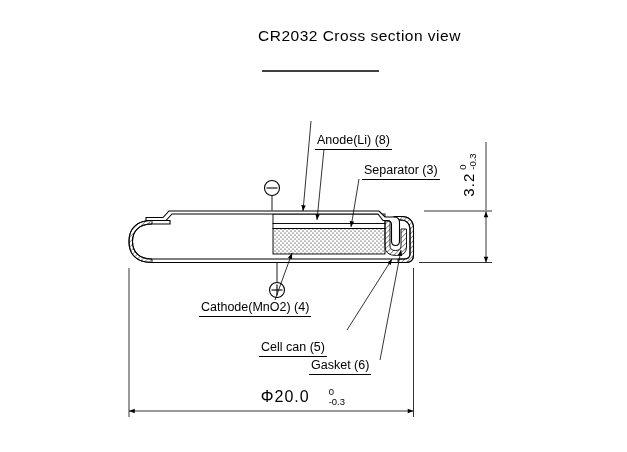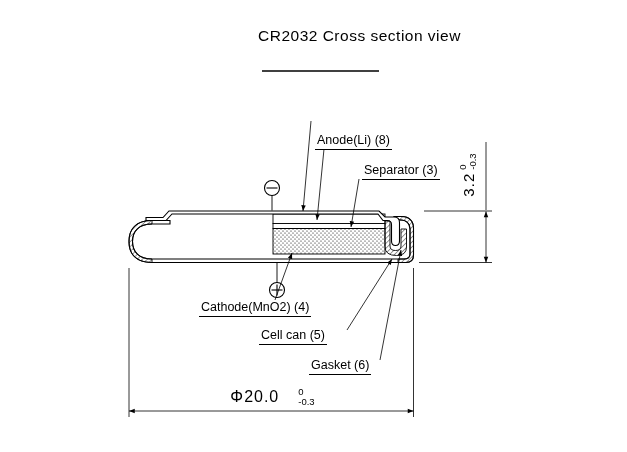--- a/index.html
+++ b/index.html
@@ -6,24 +6,24 @@
   .stage{position:relative;width:627px;height:452px;background:#ffffff;overflow:hidden;
          font-family:Liberation Sans, sans-serif;color:#000;}
   .stage svg{position:absolute;left:0;top:0;}
   .title{position:absolute;left:258px;top:27px;font-size:15.5px;letter-spacing:.5px;white-space:nowrap;}
   .lbl{position:absolute;font-size:12.5px;line-height:15px;white-space:nowrap;
        border-bottom:1px solid #000;padding:0 2px 1px 2px;}
   .lbl-anode-cap{left:302px;top:104px;}
   .lbl-anode-li{left:315px;top:133px;}
   .lbl-separator{left:346px;top:163px;margin-left:16px;}
   .lbl-cathode{left:199px;top:300px;}
-  .lbl-cell-can{left:259px;top:328px;text-align:right;}
+  .lbl-cell-can{left:259px;top:340px;text-align:right;}
   .lbl-gasket{left:309px;top:358px;}
   .dim-dia{position:absolute;left:200px;top:387px;width:145px;display:flex;
-           flex-direction:row;align-items:center;justify-content:center;gap:19px;}
+           flex-direction:row;align-items:center;justify-content:flex-end;gap:19px;}
   .dim-h-wrap{position:absolute;left:428px;top:160px;width:80px;height:30px;
               transform:rotate(-90deg);display:flex;flex-direction:row;
               align-items:center;justify-content:center;gap:3px;}
   .dim-val{font-size:16px;letter-spacing:1px;white-space:nowrap;}
   .dim-h-wrap .dim-val{font-size:15px;}
   .tol{display:inline-flex;flex-direction:column;justify-content:center;
        font-size:9.5px;line-height:10px;text-align:left;}
 </style>
 </head>
 <body>

